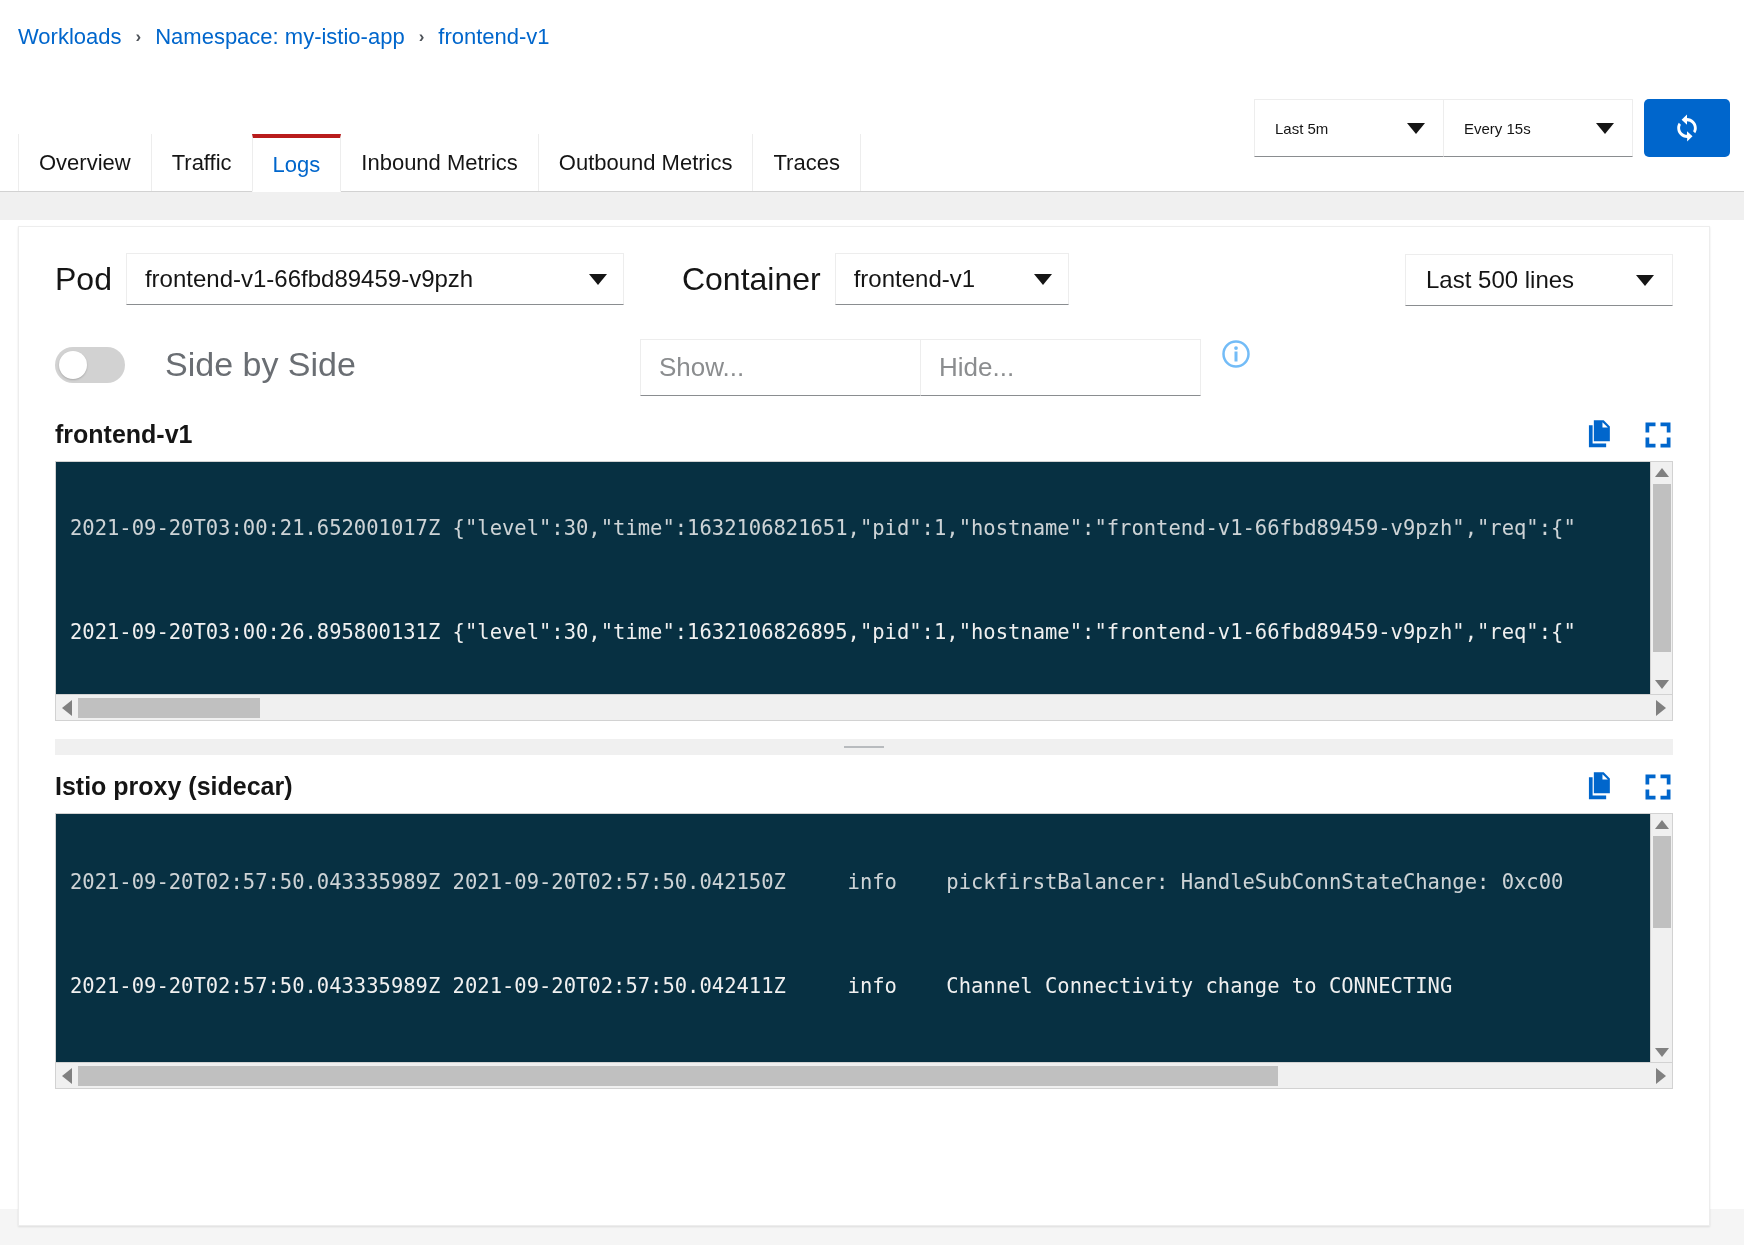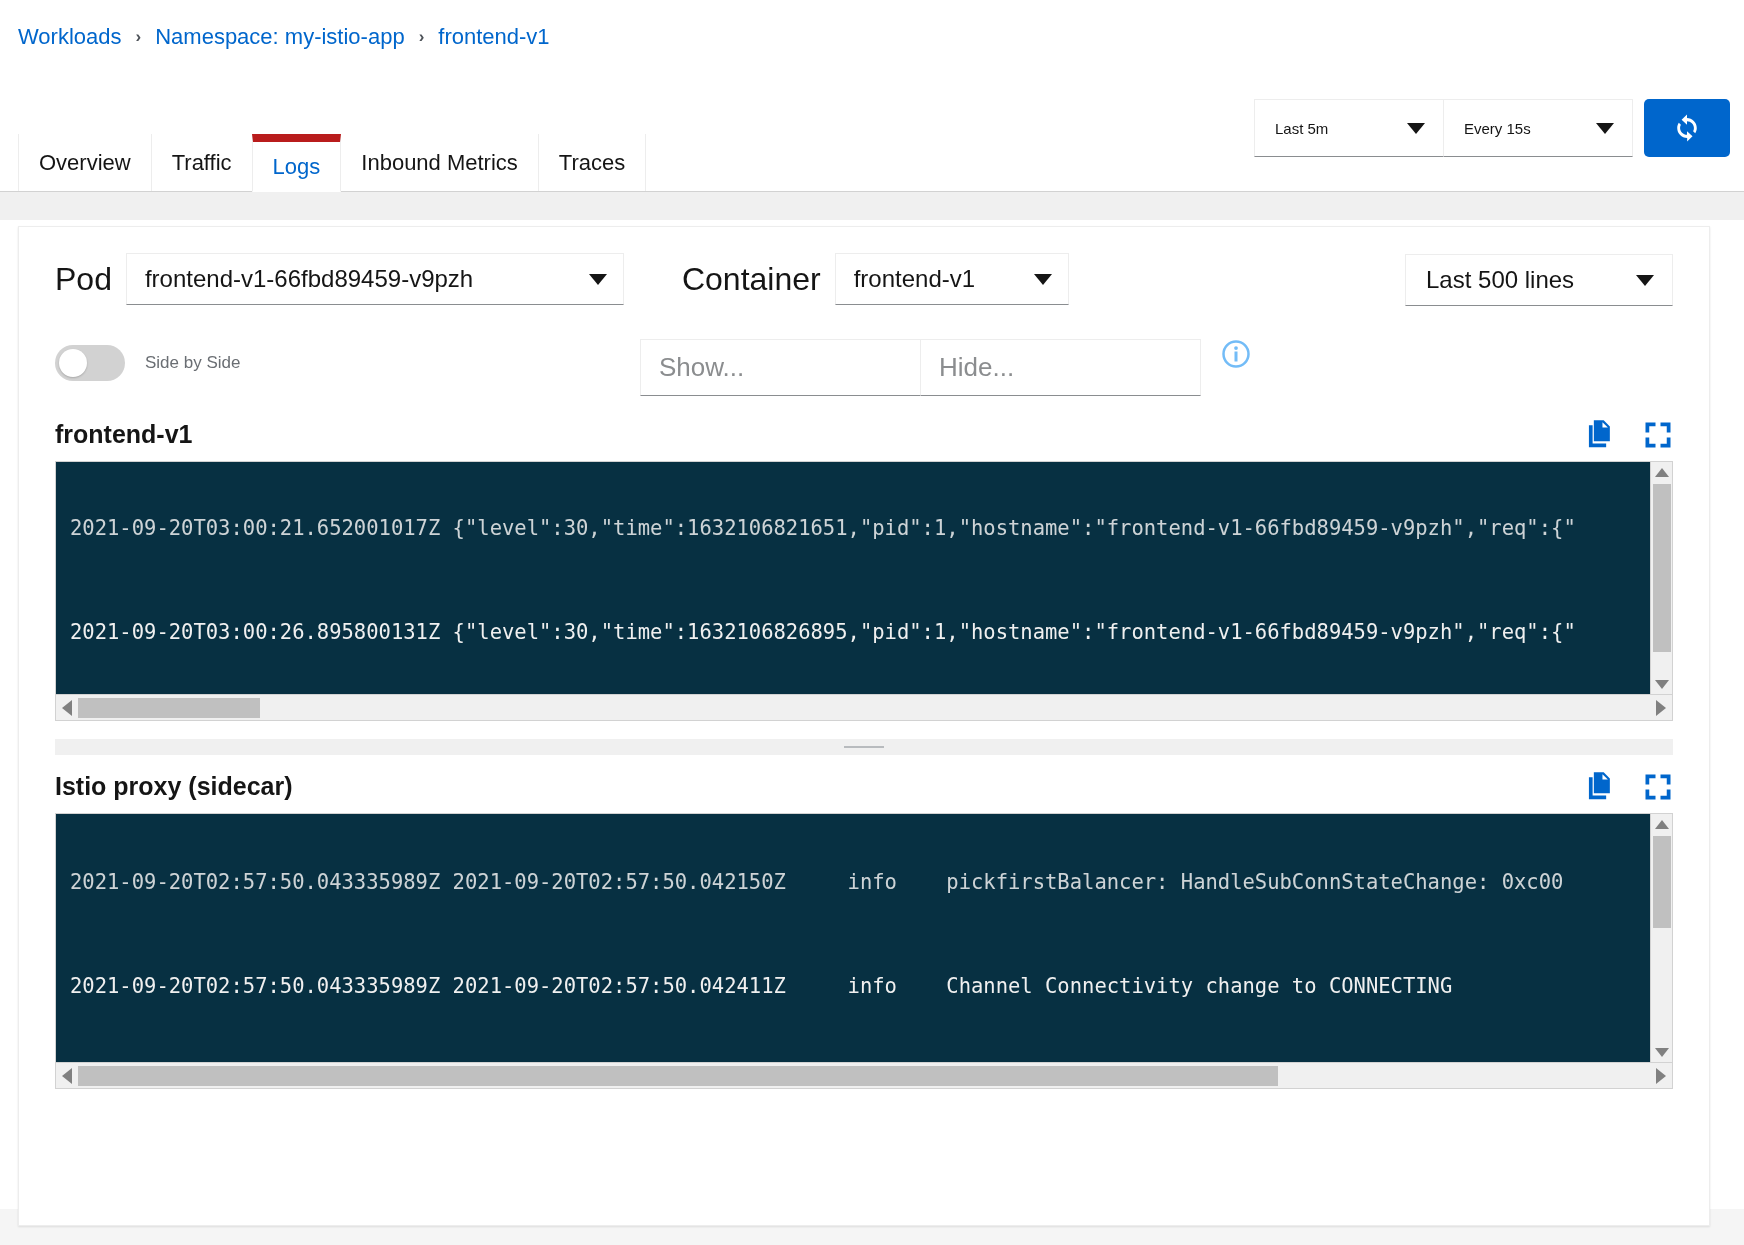--- a/index.html
+++ b/index.html
@@ -34,21 +34,21 @@
     border-left: 1px solid #ededed;
     border-right: 1px solid #ededed;
     border-bottom: 1px solid #d2d2d2;
     margin-left: -1px;
     white-space: nowrap;
     position: relative;
   }
   .tab:first-child { margin-left: 0; }
   .tab.active {
     color: #06c;
-    border-top: 8px solid #b91c1c;
+    border-top: 4px solid #b91c1c;
     border-bottom: 1px solid transparent;
     background: #fff;
     z-index: 2;
   }
   .tabbar-underline {
     position: absolute; left: 0; top: 191px; width: 1744px;
     height: 1px; background: #d2d2d2;
   }
   .header-strip {
     position: absolute; left: 0; top: 192px; width: 1744px; height: 28px;
@@ -129,21 +129,21 @@
     width: 70px; height: 36px; border-radius: 18px;
     background: #d2d2d2;
     display: inline-flex; align-items: center;
     position: relative; cursor: pointer; flex: none;
   }
   .toggle .knob {
     width: 28px; height: 28px; border-radius: 50%;
     background: #fff; position: absolute; left: 4px;
     box-shadow: 0 1px 2px rgba(0,0,0,.2);
   }
-  .toggle-label { font-size: 17px; color: #6a6e73; margin-left: 20px; white-space: nowrap; }
+  .toggle-label { font-size: 34px; color: #6a6e73; margin-left: 40px; white-space: nowrap; }
   .sbs-wrap { position: absolute; left: 0; top: 6px; display: flex; align-items: center; }
   .filters { position: absolute; left: 585px; top: 0; display: flex; }
   .finput {
     background: #fff; border: 1px solid #ededed; border-bottom: 1px solid #8a8d90;
     font-size: 26px; color: #6a6e73;
     padding: 12px 18px;
     width: 281px; outline: none;
     font-family: "Liberation Sans", sans-serif;
   }
   .finput::placeholder { color: #8b8d8f; }
@@ -233,20 +233,21 @@
     <a class="crumb" href="#">Namespace: my-istio-app</a>
     <span class="sep">›</span>
     <a class="crumb" href="#">frontend-v1</a>
   </div>
 
   <div class="tabbar">
     <div class="tab">Overview</div>
     <div class="tab">Traffic</div>
     <div class="tab active">Logs</div>
     <div class="tab">Inbound Metrics</div>
+    <div class="tab">Outbound Metrics</div>
     <div class="tab">Traces</div>
   </div>
   <div class="tabbar-underline"></div>
   <div class="header-strip"></div>
 
   <div class="timebar">
     <div class="tselect">
       <span>Last 5m</span>
       <span class="caret"></span>
     </div>

